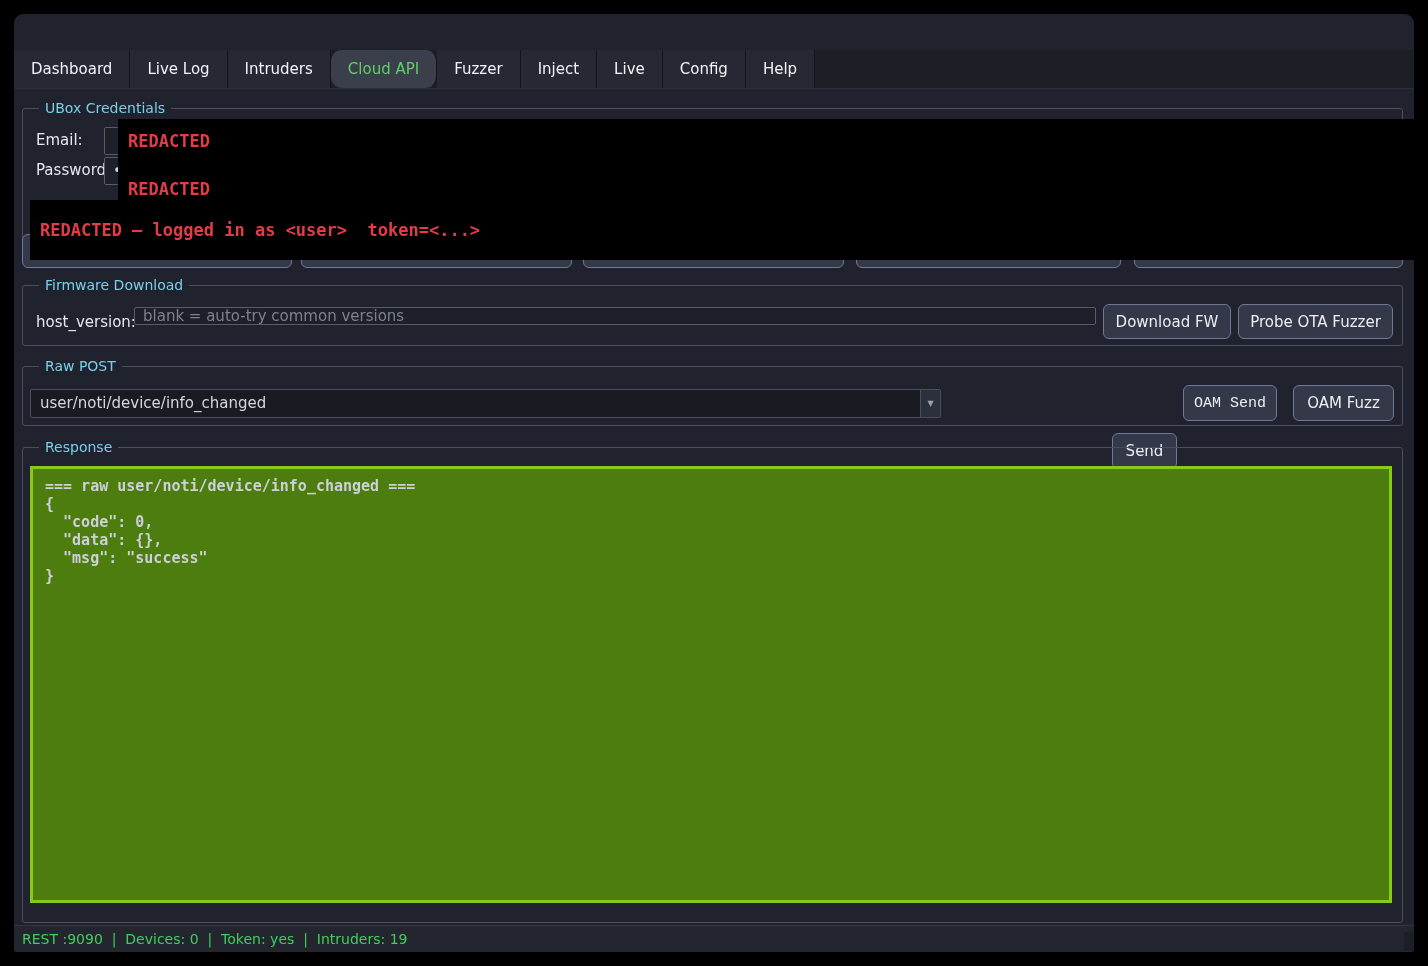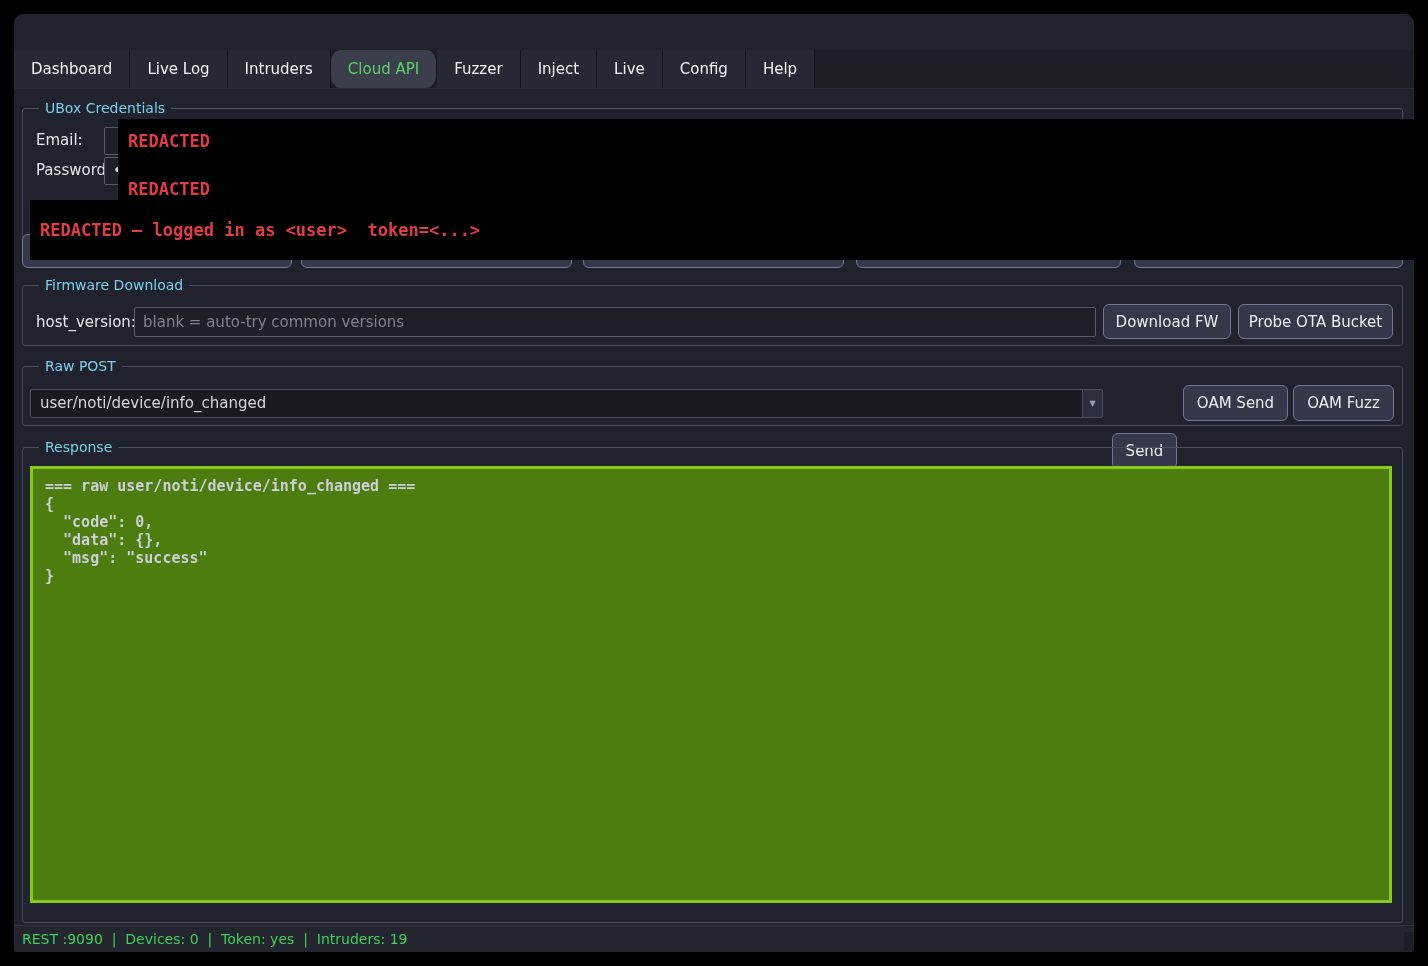--- a/index.html
+++ b/index.html
@@ -96,35 +96,35 @@
         <div class="redtext" style="left:10px;top:60px;">REDACTED</div>
       </div>
       <div class="redact" style="left:16px;top:111px;width:1374px;height:60px;">
         <div class="redtext" style="left:10px;top:20px;">REDACTED — logged in as &lt;user&gt;  token=&lt;...&gt;</div>
       </div>
 
       <div class="group" style="left:8px;top:196px;width:1381px;height:61px;">
         <div class="gtitle">Firmware Download</div>
       </div>
       <div class="flabel" style="left:22px;top:218px;">host_version:</div>
-      <input class="tinput" style="left: 120px; top: 218px; width: 962px; height: 30px;" placeholder="blank = auto-try common versions">
+      <input class="tinput" style="left: 120px; top: 218px; width: 962px; height: 18px;" placeholder="blank = auto-try common versions">
       <button class="btn" style="left:1089px;top:215px;width:128px;height:35px;">Download FW</button>
-      <button class="btn" style="left:1224px;top:215px;width:155px;height:35px;">Probe OTA Bucket</button>
+      <button class="btn" style="left:1224px;top:215px;width:155px;height:35px;">Probe OTA Fuzzer</button>
 
       <div class="group" style="left:8px;top:277px;width:1381px;height:60px;">
         <div class="gtitle">Raw POST</div>
       </div>
-      <div class="combo" style="left:16px;top:300px;width:1073px;height:29px;">
+      <div class="combo" style="left:16px;top:300px;width:911px;height:29px;">
         <div class="val">user/noti/device/info_changed</div>
         <div class="dd">
           <span>▼</span>
         </div>
       </div>
       <button class="btn" style="left:1098px;top:296px;width:65px;height:36px;margin-top:48px;">Send</button>
-      <button class="btn" style="left:1169px;top:296px;width:105px;height:36px;">OAM Send</button>
+      <button class="btn" style="left:1169px;top:296px;width:94px;height:36px;font-family:Liberation Mono, monospace;">OAM Send</button>
       <button class="btn" style="left:1279px;top:296px;width:101px;height:36px;">OAM Fuzz</button>
 
       <div class="group" style="left:8px;top:358px;width:1381px;height:476px;">
         <div class="gtitle">Response</div>
       </div>
       <div class="respbox" style="left:16px;top:377px;width:1362px;height:437px;">
         <pre>=== raw user/noti/device/info_changed ===
 {
   "code": 0,
   "data": {},

